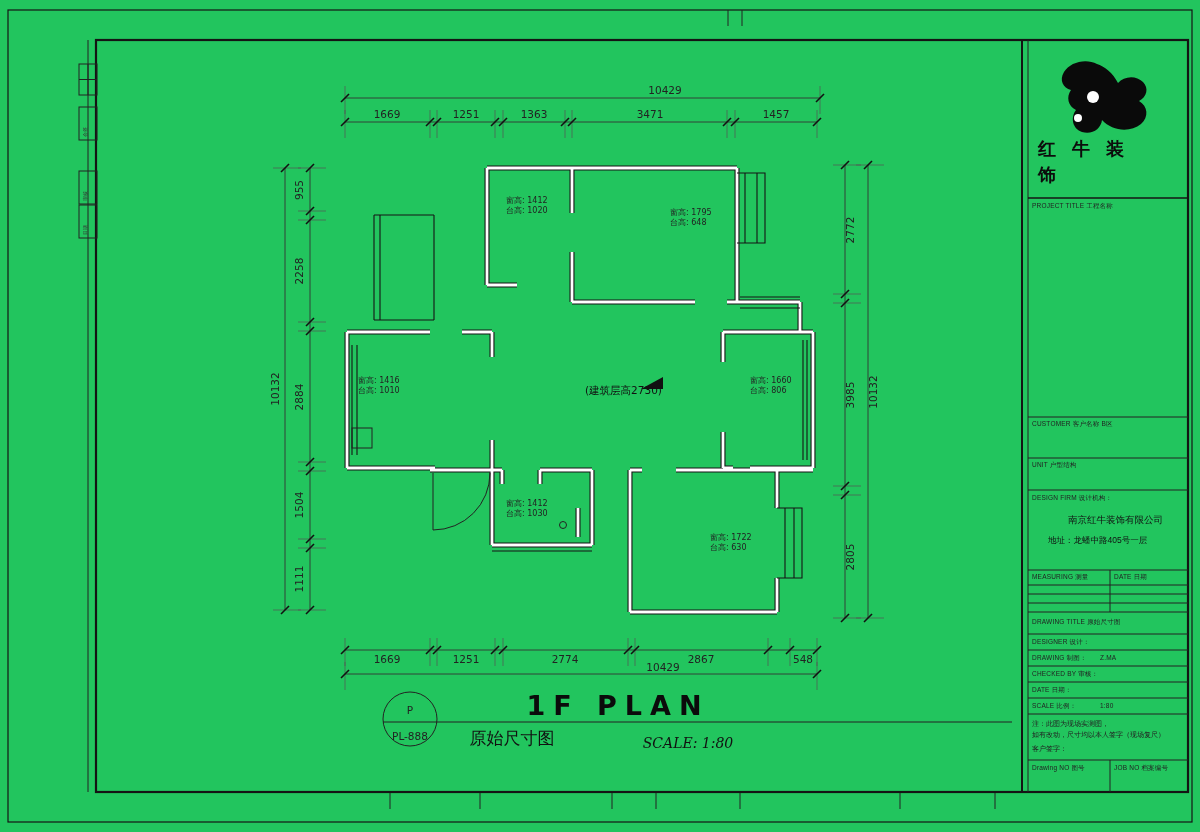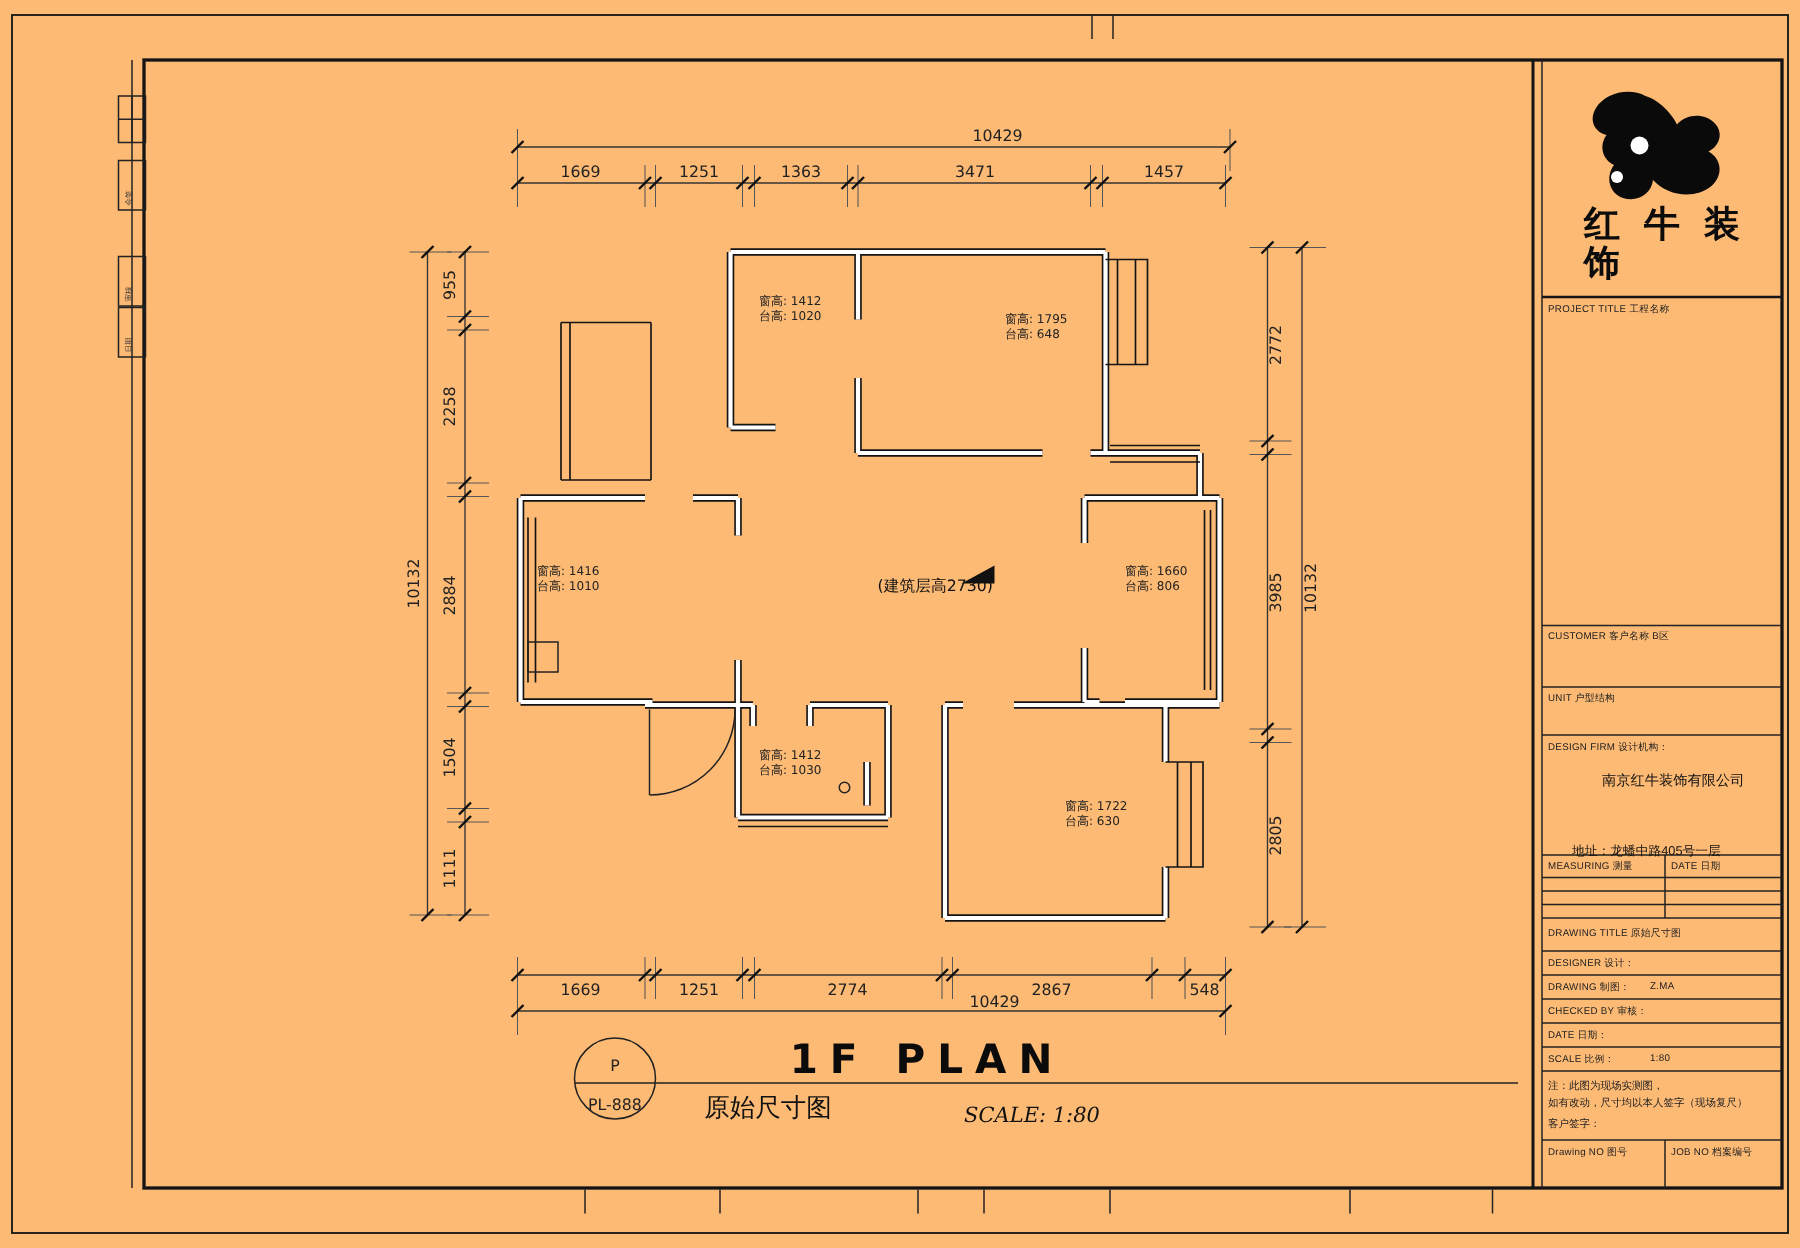--- a/index.html
+++ b/index.html
@@ -1,37 +1,37 @@
 <!DOCTYPE html>
 <html><head>
 <meta charset="utf-8">
 <style>
   html,body{margin:0;padding:0;background:#fff;}
-  .sheet{position:relative;width:1200px;height:832px;background:#fdba74;overflow:hidden;
+  .sheet{position:relative;width:1200px;height:832px;background:#22c55e;overflow:hidden;
          font-family:"Liberation Sans",sans-serif;color:#111;}
   svg{position:absolute;left:0;top:0;}
   
   .wall-outer{stroke:#141414;stroke-width:5;fill:none;}
   .wall-inner{stroke:#ffffff;stroke-width:2.8;fill:none;}
   .win{stroke:#141414;stroke-width:1.1;fill:none;}
   .thin{stroke:#222;stroke-width:1;fill:none;}
   .dimline{stroke:#333;stroke-width:0.9;}
   .ext{stroke:#555;stroke-width:0.7;}
   .tick{stroke:#111;stroke-width:1.6;}
   .frame{stroke:#141414;fill:none;}
   .dimtxt{font-family:"DejaVu Sans",sans-serif;font-size:10.5px;fill:#222;text-anchor:middle;}
   .roomtxt{font-family:"DejaVu Sans",sans-serif;font-size:8px;fill:#222;}
   .notetxt{font-family:"DejaVu Sans",sans-serif;font-size:10.5px;fill:#111;}
   
   .tb{position:absolute;font-size:6.5px;color:#222;letter-spacing:.2px;white-space:nowrap;}
   .tb-big{position:absolute;font-size:9.5px;color:#111;white-space:nowrap;}
   .tb-mid{position:absolute;font-size:8.5px;color:#111;white-space:nowrap;}
   .tb-note{position:absolute;font-size:7px;color:#222;white-space:nowrap;}
-  .logo-cn{position:absolute;left:1038px;top:136px;width:130px;font-size:24px;font-weight:bold;
-           color:#0c0c0c;letter-spacing:16px;line-height:26px;font-family:"DejaVu Sans",sans-serif;margin-left:18px;}
+  .logo-cn{position:absolute;left:1038px;top:136px;width:130px;font-size:18px;font-weight:bold;
+           color:#0c0c0c;letter-spacing:16px;line-height:26px;font-family:"DejaVu Sans",sans-serif;}
   .strip-txt{position:absolute;font-size:5px;color:#333;transform:rotate(-90deg);transform-origin:left top;white-space:nowrap;}
 </style>
 </head>
 <body>
 
 <div class="sheet">
 
   <svg id="plan-svg" width="1200" height="832" viewBox="0 0 1200 832">
 
     <g>
@@ -311,21 +311,21 @@
   <div class="logo-cn">
     <div>红牛装</div>
     <div>饰</div>
   </div>
 
   <div class="tb" style="left:1032px;top:202px;">PROJECT TITLE  工程名称</div>
   <div class="tb" style="left:1032px;top:420px;">CUSTOMER  客户名称  B区</div>
   <div class="tb" style="left:1032px;top:461px;">UNIT  户型结构</div>
   <div class="tb" style="left:1032px;top:494px;">DESIGN FIRM  设计机构：</div>
   <div class="tb-big" style="left:1048px;top:514px;margin-left:20px;">南京红牛装饰有限公司</div>
-  <div class="tb-mid" style="left:1048px;top:562px;">地址：龙蟠中路405号一层</div>
+  <div class="tb-mid" style="left:1048px;top:535px;">地址：龙蟠中路405号一层</div>
   <div class="tb" style="left:1032px;top:573px;">MEASURING  测量</div>
   <div class="tb" style="left:1114px;top:573px;">DATE  日期</div>
   <div class="tb" style="left:1032px;top:618px;">DRAWING TITLE  原始尺寸图</div>
   <div class="tb" style="left:1032px;top:638px;">DESIGNER  设计：</div>
   <div class="tb" style="left:1032px;top:654px;">DRAWING  制图：</div>
   <div class="tb" style="left:1100px;top:654px;">Z.MA</div>
   <div class="tb" style="left:1032px;top:670px;">CHECKED BY  审核：</div>
   <div class="tb" style="left:1032px;top:686px;">DATE  日期：</div>
   <div class="tb" style="left:1032px;top:702px;">SCALE  比例：</div>
   <div class="tb" style="left:1100px;top:702px;">1:80</div>

